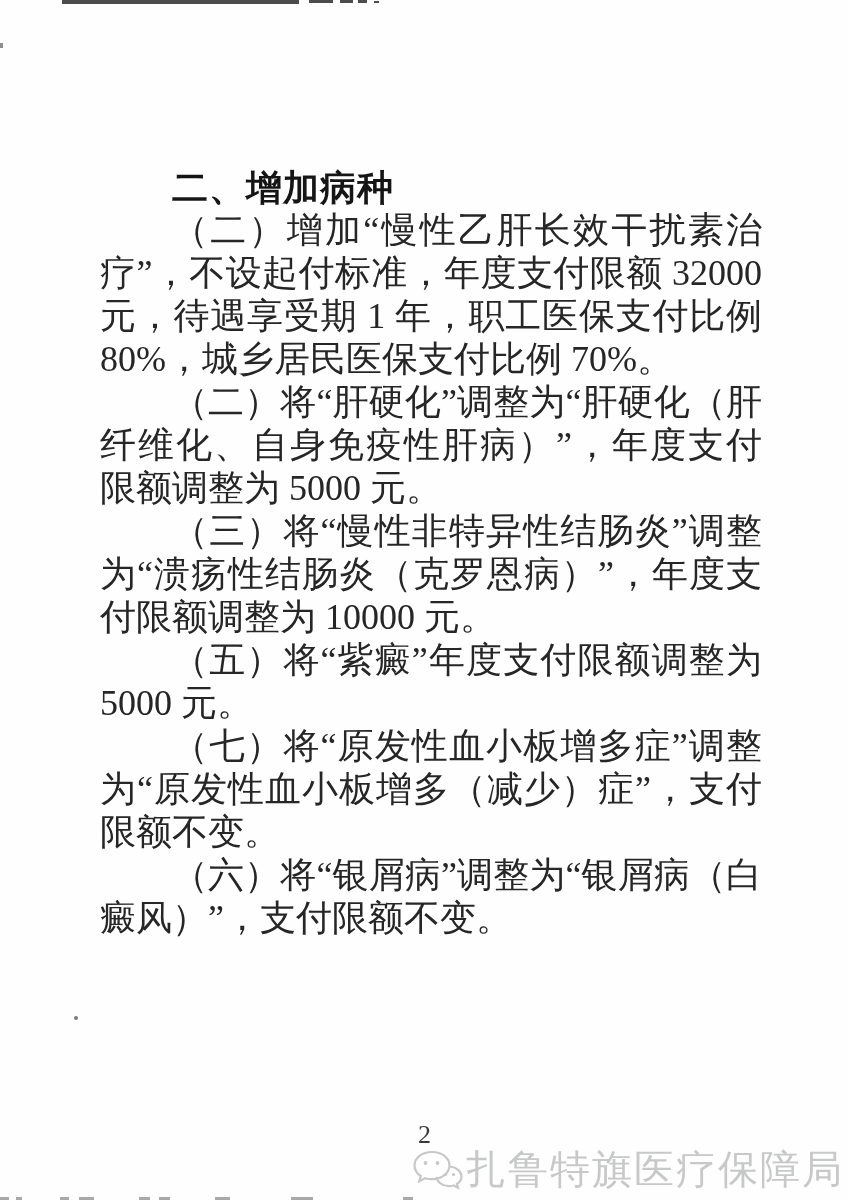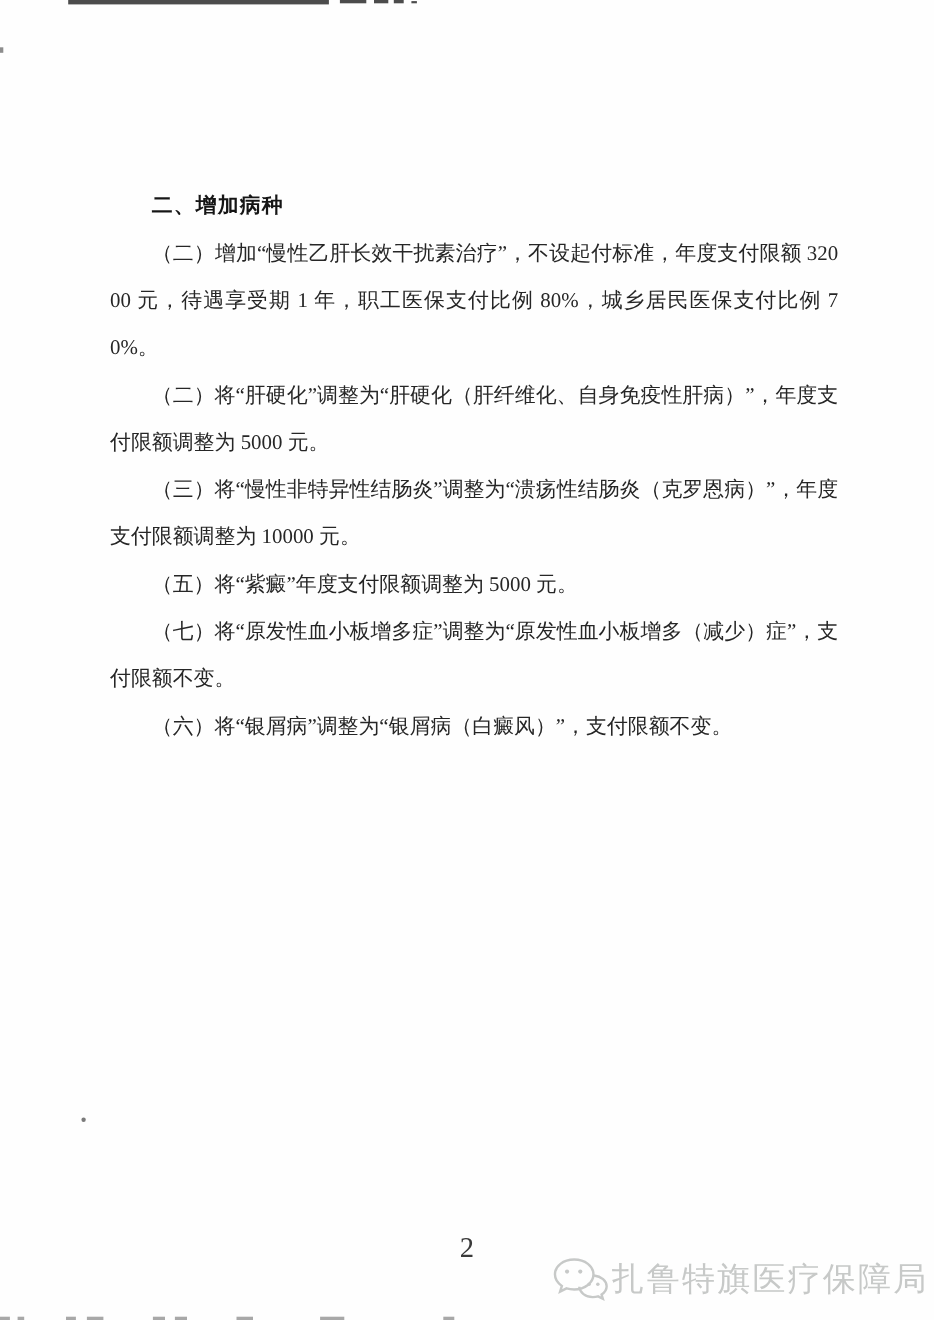--- a/index.html
+++ b/index.html
@@ -19,21 +19,21 @@
     background: var(--page_bg);
     overflow: hidden;
     font-family: "Liberation Serif", "DejaVu Serif", serif;
   }
   
   .doc {
     position: absolute;
     left: 100px;
     top: 166px;
     width: 662px;
-    font-size: 19px;
+    font-size: 36px;
     line-height: 43px;
     color: var(--text_color);
     text-align: justify;
     word-break: break-all;
   }
   .doc p.block {
     margin: 0;
     text-indent: 2em;
   }
   .doc p.block[data-kind="heading"] {
@@ -54,21 +54,21 @@
     font-family: "Liberation Serif", "DejaVu Serif", serif;
   }
   .watermark {
     position: absolute;
     top: 1142px;
     right: 5px;
     display: flex;
     align-items: center;
     gap: 1px;
     color: var(--watermark_color);
-    font-size: 30px;
+    font-size: 40px;
     letter-spacing: 2px;
     font-family: "Liberation Sans", "DejaVu Sans", sans-serif;
     white-space: nowrap;
   }
   .wm-icon { display: inline-flex; }
   
   .artifact { position: absolute; background: var(--artifact_dark); }
   .a-top-1 { left: 62px;  top: 0; width: 237px; height: 4px; }
   .a-top-2 { left: 309px; top: 0; width: 24px;  height: 3px; }
   .a-top-3 { left: 340px; top: 0; width: 13px;  height: 3px; }

